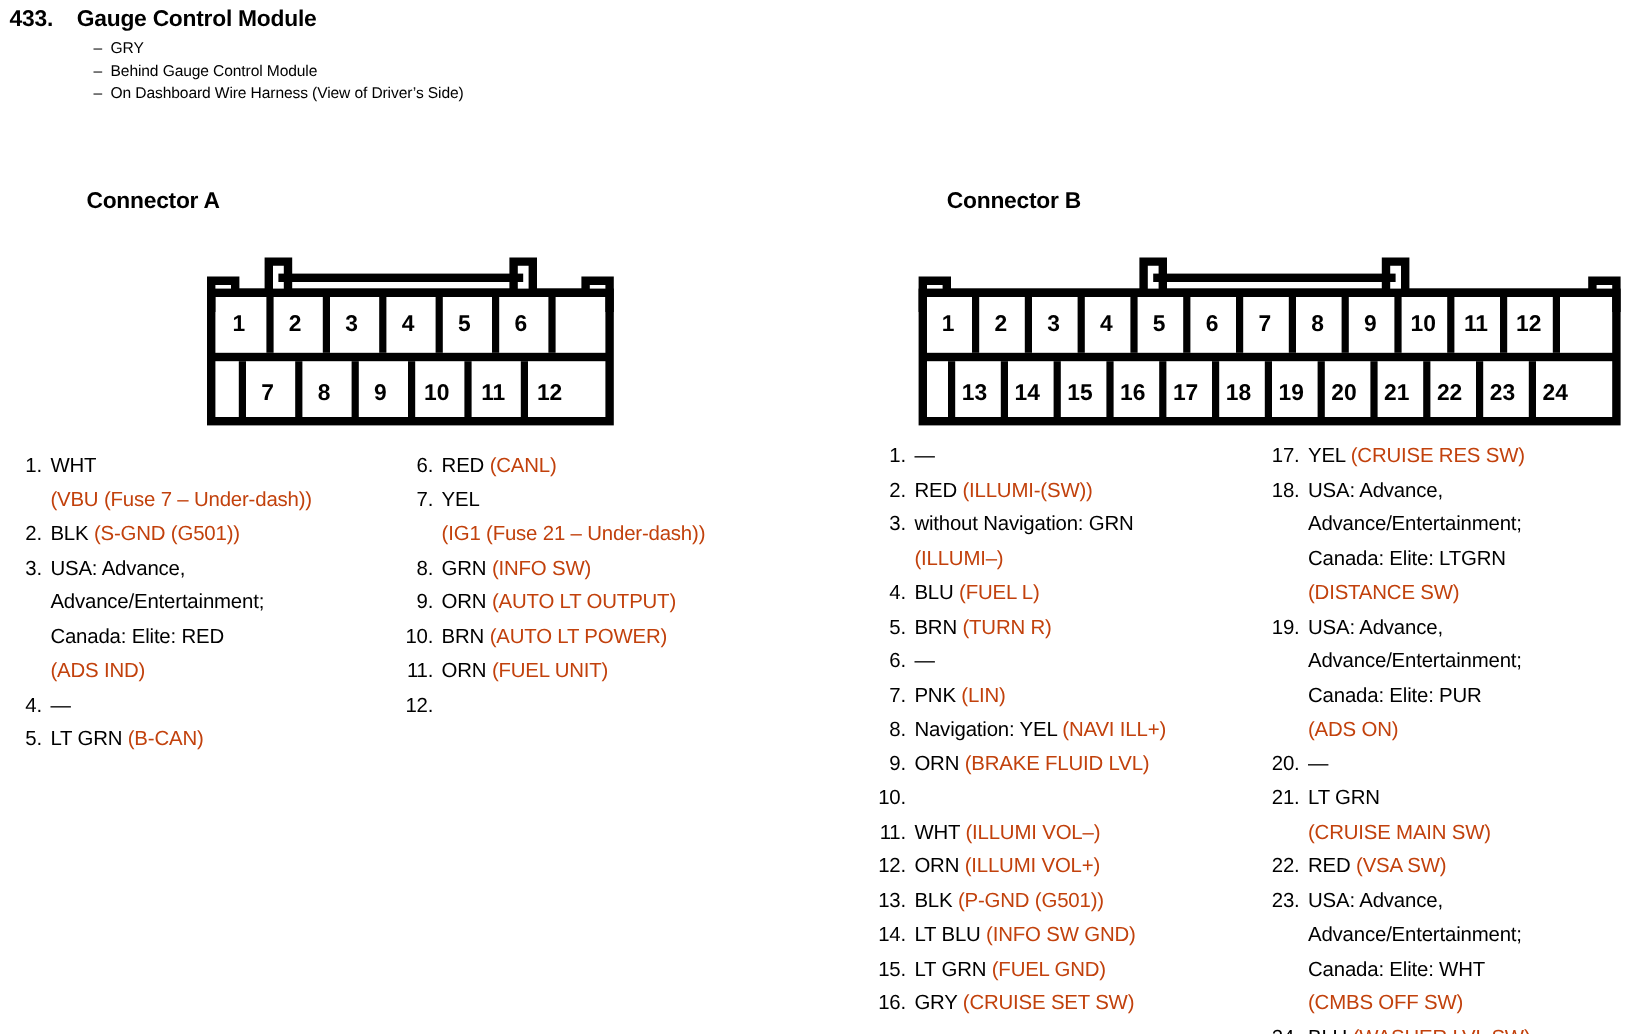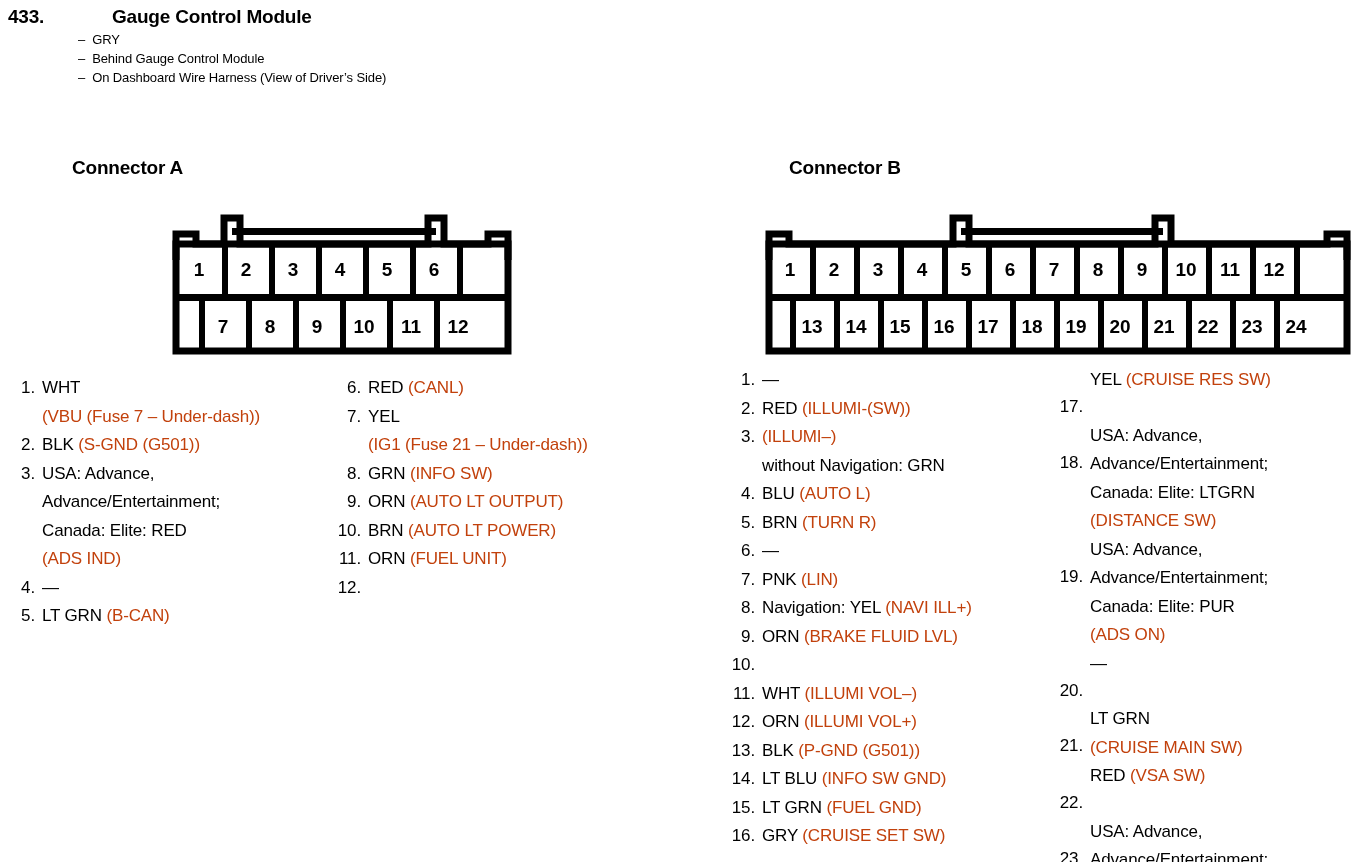--- a/index.html
+++ b/index.html
@@ -10,21 +10,21 @@
   body {
     width: 1358px; height: 862px;
     position: relative;
     font-family: "Liberation Sans", sans-serif;
     color: #000000;
     overflow: hidden;
   }
 
   
   .header { position: absolute; left: 8px; top: 6px; }
-  .title-row { display: flex; align-items: flex-start; gap: 48px; }
+  .title-row { display: flex; align-items: flex-start; }
   .title-num {
     font-size: 19px; font-weight: bold; letter-spacing: -0.2px;
     width: 56px; flex: none;
   }
   .title-text { font-size: 19px; font-weight: bold; letter-spacing: -0.2px; }
   .subline {
     font-size: 13px; margin-left: 70px; margin-top: 4px;
     white-space: nowrap; letter-spacing: -0.1px;
   }
   .subline .dash { margin-right: 7px; }
@@ -53,21 +53,21 @@
   .em { letter-spacing: 0; }
 
   #list-a-left  { left: 16px;   top: 374px; width: 318px; }
   #list-a-right { left: 334px;  top: 374px; width: 330px; }
   #list-b-left  { left: 728px;  top: 366px; width: 320px; }
   #list-b-right { left: 1056px; top: 366px; width: 300px; }
 
   #list-a-left  .pin-num { width: 26px; }
   #list-a-right .pin-num { width: 34px; }
   #list-b-left  .pin-num { width: 34px; }
-  #list-b-right .pin-num { width: 34px; margin-top: 27px; }
+  #list-b-right .pin-num { width: 34px; }
 </style>
 </head>
 <body>
 
 <div class="header">
   <div class="title-row">
     <span class="title-num">433.</span>
     <span class="title-text">Gauge Control Module</span>
   </div>
   <div class="subline">
@@ -289,28 +289,28 @@
     </div>
     <div class="pin">
       <div class="pin-num">2.</div>
       <div class="pin-body">
         <div><span>RED </span><span class="blue">(ILLUMI-(SW))</span></div>
       </div>
     </div>
     <div class="pin">
       <div class="pin-num">3.</div>
       <div class="pin-body">
+        <div><span>without Navigation: GRN</span></div>
         <div><span class="blue">(ILLUMI–)</span></div>
-        <div><span>without Navigation: GRN</span></div>
       </div>
     </div>
     <div class="pin">
       <div class="pin-num">4.</div>
       <div class="pin-body">
-        <div><span>BLU </span><span class="blue">(AUTO L)</span></div>
+        <div><span>BLU </span><span class="blue">(FUEL L)</span></div>
       </div>
     </div>
     <div class="pin">
       <div class="pin-num">5.</div>
       <div class="pin-body">
         <div><span>BRN </span><span class="blue">(TURN R)</span></div>
       </div>
     </div>
     <div class="pin">
       <div class="pin-num">6.</div>

